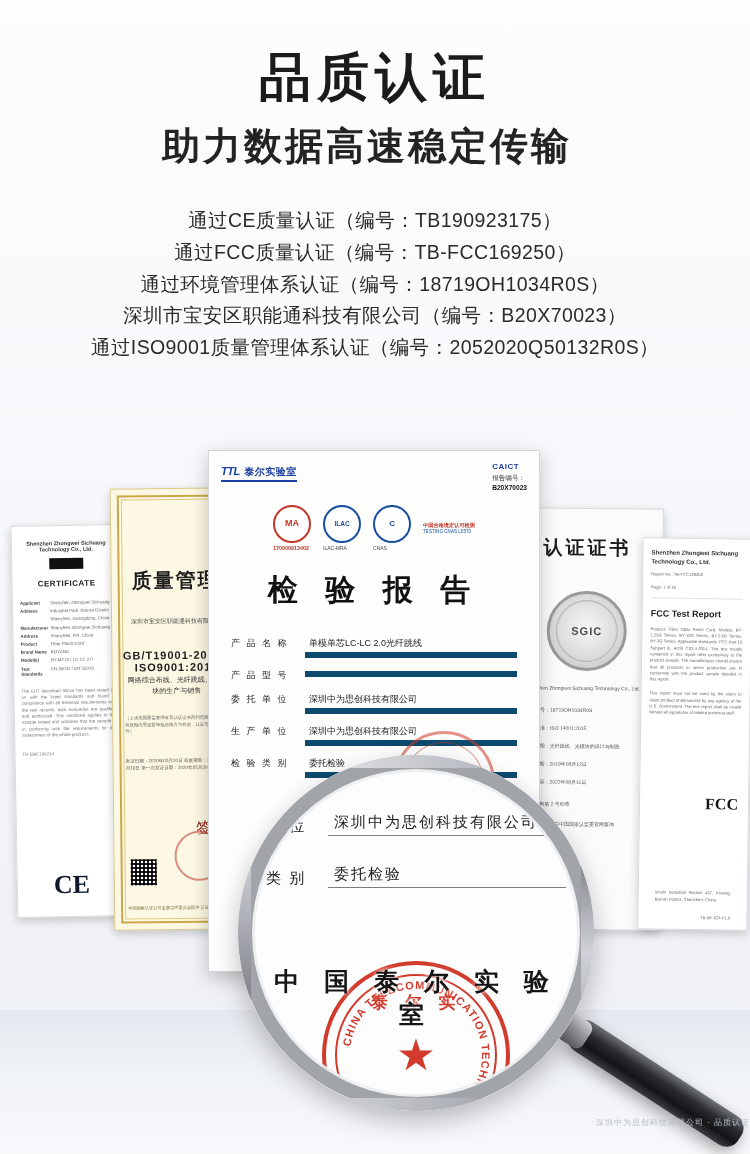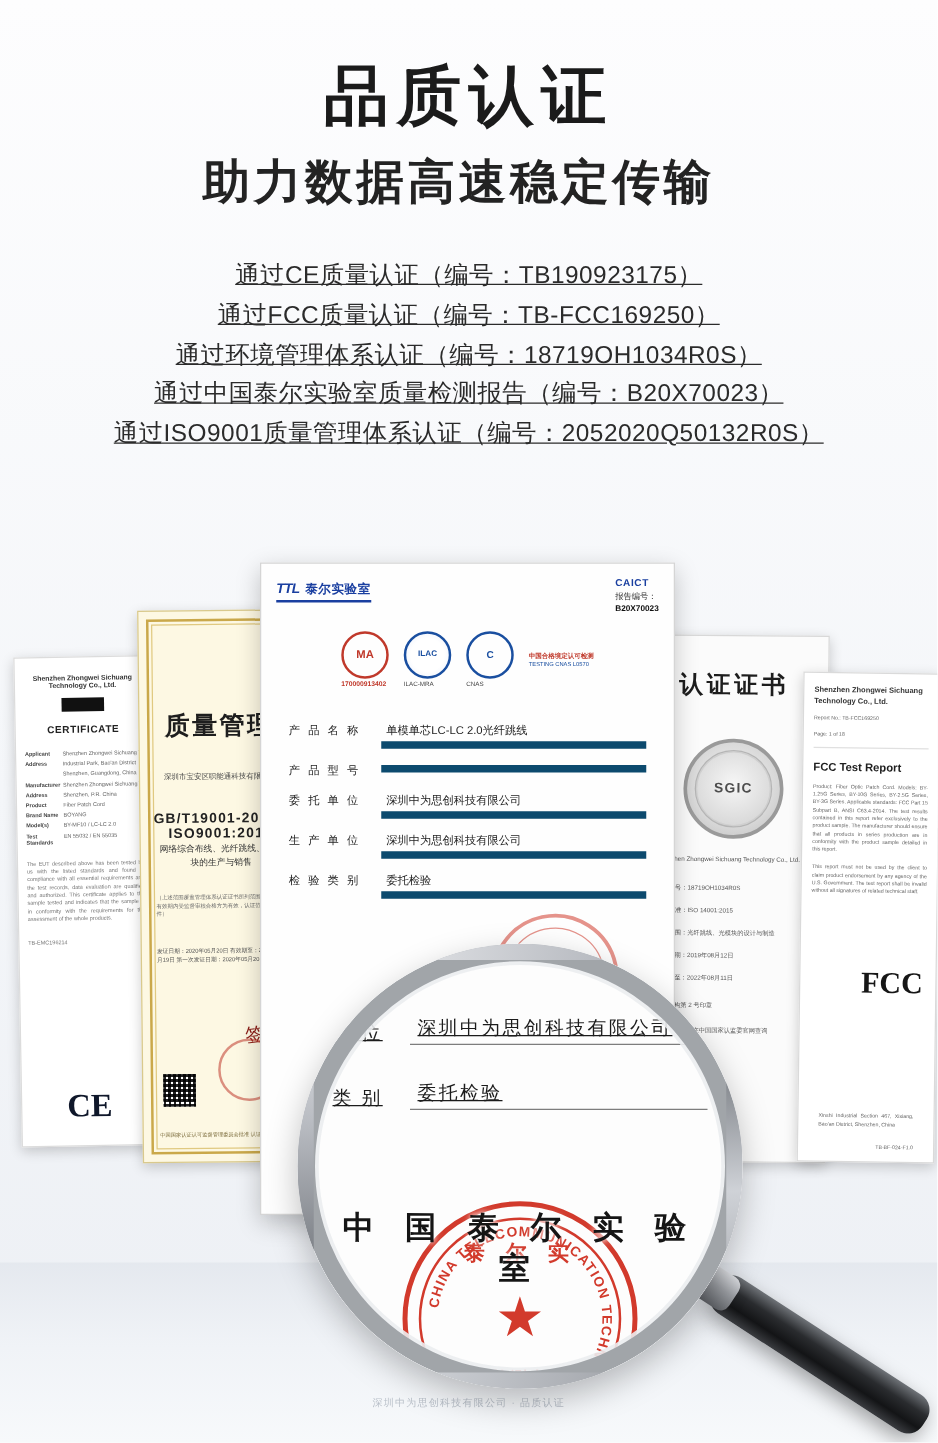--- a/index.html
+++ b/index.html
@@ -40,21 +40,20 @@
     color: #232323;
     margin: 16px 16px 0 0;
     line-height: 1.2;
   }
   .cert-list {
     margin-top: 36px;
     color: #2b2b2b;
     font-size: 19.5px;
     line-height: 1.62;
     letter-spacing: 0.4px;
-    text-decoration: underline;
   }
   .cert-list div { white-space: nowrap; }
 
   
   .collage {
     position: absolute;
     left: 0;
     top: 430px;
     width: 750px;
     height: 600px;
@@ -301,22 +300,22 @@
     font-weight: bold;
     color: #1f1f1f;
   }
   .doc-right2 .rr-body {
     margin: 8px 8px 0 8px;
     line-height: 1.5;
     text-align: justify;
   }
   .doc-right2 .rr-fcc {
     position: absolute;
-    bottom: 128px; right: 10px;
-    font-size: 24px;
+    bottom: 116px; right: 10px;
+    font-size: 16px;
     font-weight: bold;
     font-family: "Liberation Serif", serif;
     color: #161616;
   }
   .doc-right2 .rr-hr {
     margin: 6px 8px;
     border-top: 1px solid #e0e0e0;
   }
 
   
@@ -513,21 +512,20 @@
     background: #fdfdfd;
   }
   .zoom-field {
     position: absolute;
     left: 14px; right: 14px;
     font-size: 15px;
     color: #1c1c1c;
     display: flex;
     align-items: flex-end;
     letter-spacing: 2px;
-    text-decoration: underline;
   }
   .zoom-field .zl { width: 62px; flex: 0 0 auto; }
   .zoom-field .zv {
     flex: 1 1 auto;
     border-bottom: 1px solid #7d7d7d;
     padding: 0 6px 3px 6px;
     white-space: nowrap;
     overflow: hidden;
   }
   .big-stamp {
@@ -618,40 +616,40 @@
     left: 0; right: 0;
     top: 1010px;
     height: 144px;
     background: linear-gradient(180deg, rgba(228,232,238,0.95) 0%, rgba(240,243,247,0.9) 45%, #f7f9fb 100%);
     z-index: 10;
   }
   .refl-caption {
     position: absolute;
     left: 0; right: 0;
     bottom: 26px;
-    text-align: center;
+    text-align: right;
     font-size: 8px;
     color: #b8bfc8;
     letter-spacing: 1px;
     z-index: 36;
   }
 </style>
 </head>
 <body>
 
 <div class="page">
 
   <div class="header">
     <h1 class="title-main">品质认证</h1>
     <h2 class="title-sub">助力数据高速稳定传输</h2>
     <div class="cert-list">
       <div>通过CE质量认证（编号：TB190923175）</div>
       <div>通过FCC质量认证（编号：TB-FCC169250）</div>
       <div>通过环境管理体系认证（编号：18719OH1034R0S）</div>
-      <div>通过中国泰尔实验室质量检测报告（编号：B20X70023）</div>
+      <div>深圳市宝安区职能通科技有限公司（编号：B20X70023）</div>
       <div>通过ISO9001质量管理体系认证（编号：2052020Q50132R0S）</div>
     </div>
   </div>
 
   <div class="collage">
 
     <div class="doc doc-left1">
       <div class="hdr">Shenzhen Zhongwei Sichuang Technology Co., Ltd.</div>
       <div class="blackbar"></div>
       <div class="ttl">CERTIFICATE</div>
@@ -773,20 +771,21 @@
         <div class="mark cnas">
           <div class="circle">C</div>
           <div>CNAS</div>
         </div>
         <div class="mark cnas2">
           <div class="cn">中国合格境定认可检测</div>
           <div>TESTING CNAS L0570</div>
         </div>
       </div>
 
+      <div class="m-title">检 验 报 告</div>
 
       <div class="m-fields">
         <div class="m-field">
           <span class="lab">产 品 名 称</span>
           <span class="val">单模单芯LC-LC 2.0光纤跳线</span>
         </div>
         <div class="m-field">
           <span class="lab">产 品 型 号</span>
           <span class="val"></span>
         </div>

